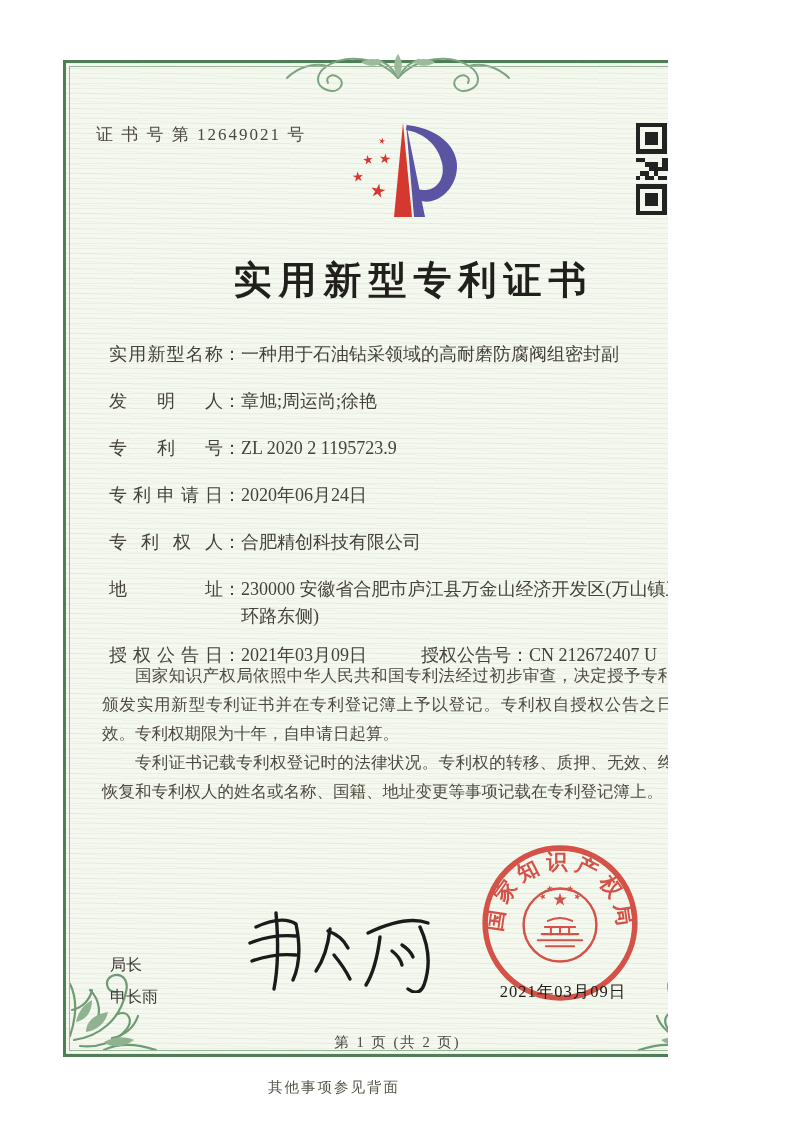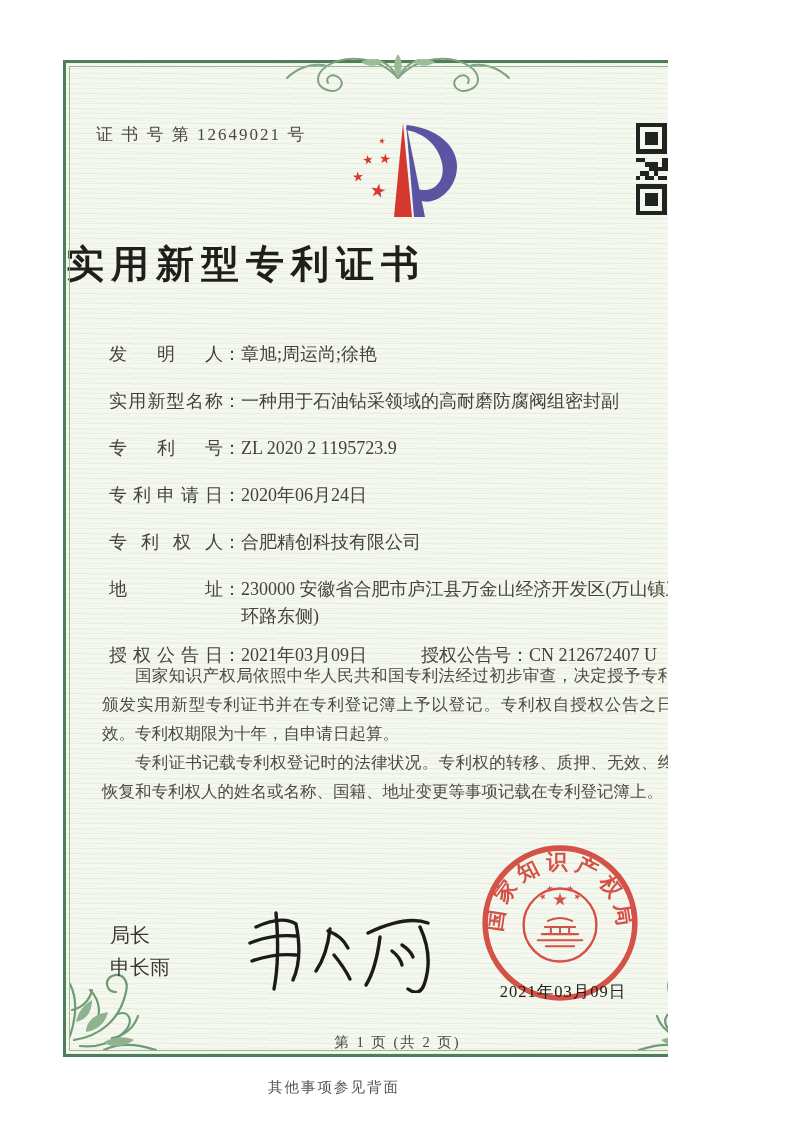--- a/index.html
+++ b/index.html
@@ -16,34 +16,34 @@
   }
   .cert::after{
     content:"";position:absolute;left:3px;top:3px;right:3px;bottom:3px;
     border:1px solid #96b497;pointer-events:none;
   }
   .certno{position:absolute;left:30px;top:60px;font-size:17px;letter-spacing:2px;color:#4a483f;}
   .logo{position:absolute;left:280px;top:56px;width:122px;height:104px;}
   .qr{position:absolute;left:570px;top:60px;width:92px;height:92px;}
   .qr svg{width:100%;height:100%;}
   .title{
-    position:absolute;left:0;top:176px;width:100%;margin:0;
+    position:absolute;left:0;top:176px;width:100%;margin:16px;text-align:center;
     font-size:38px;font-weight:bold;letter-spacing:7px;color:#201f1b;
   }
   .fields{position:absolute;left:43px;top:278px;width:600px;font-size:18px;color:#44423a;}
   .row{position:relative;margin-bottom:20px;line-height:27px;}
   .row .lbl{display:inline-block;width:114px;text-align:justify;text-align-last:justify;vertical-align:top;}
   .row .colon{display:inline-block;vertical-align:top;}
   .row .val{display:inline-block;vertical-align:top;max-width:450px;}
   .row.addr{margin-bottom:12px;}
   .grant2{position:absolute;left:312px;top:0;white-space:nowrap;}
   .grant2 .lbl{width:auto;text-align:left;text-align-last:auto;}
   .paras{position:absolute;left:36px;top:598px;width:606px;font-size:16.5px;line-height:29px;color:#4e4b41;text-align:justify;}
   .paras p{margin:0;text-indent:2em;}
-  .officer{position:absolute;left:44px;top:856px;font-size:20px;color:#3a3831;line-height:32px;}
+  .officer{position:absolute;left:44px;top:886px;font-size:16px;color:#3a3831;line-height:32px;}
   .signature{position:absolute;left:168px;top:840px;width:200px;height:90px;}
   .seal{position:absolute;left:408px;top:775px;width:172px;height:172px;opacity:0.92;}
   .sealdate{position:absolute;left:422px;top:918px;width:150px;text-align:center;font-size:16.5px;letter-spacing:1px;color:#1d1c1a;}
   .pagefoot{position:absolute;left:0;top:970px;width:100%;text-align:center;font-size:14.5px;letter-spacing:2px;color:#494740;}
   .backnote{position:absolute;left:0;top:1078px;width:100%;text-align:center;font-size:14.5px;letter-spacing:2px;color:#57544a;font-family:Liberation Serif, serif;}
   .orn-top{position:absolute;left:50%;top:-15px;transform:translateX(-50%);width:250px;height:52px;}
   .orn-bl{position:absolute;left:-2px;bottom:-2px;width:112px;height:112px;}
   .orn-br{position:absolute;right:-2px;bottom:-2px;width:112px;height:112px;transform:scaleX(-1);}
 </style>
 </head>
@@ -248,24 +248,24 @@
           <rect x="0" y="56" width="28" height="28" fill="#20231f"></rect>
           <rect x="4" y="60" width="20" height="20" fill="#f5f8ee"></rect>
           <rect x="8" y="64" width="12" height="12" fill="#20231f"></rect>
         </svg>
     </div>
 
     <h1 class="title">实用新型专利证书</h1>
 
     <div class="fields">
       <div class="row">
+        <span class="lbl">实用新型名称</span><span class="colon">：</span><span class="val">一种用于石油钻采领域的高耐磨防腐阀组密封副</span>
+      </div>
+      <div class="row">
         <span class="lbl">发明人</span><span class="colon">：</span><span class="val">章旭;周运尚;徐艳</span>
-      </div>
-      <div class="row">
-        <span class="lbl">实用新型名称</span><span class="colon">：</span><span class="val">一种用于石油钻采领域的高耐磨防腐阀组密封副</span>
       </div>
       <div class="row">
         <span class="lbl">专利号</span><span class="colon">：</span><span class="val">ZL 2020 2 1195723.9</span>
       </div>
       <div class="row">
         <span class="lbl">专利申请日</span><span class="colon">：</span><span class="val">2020年06月24日</span>
       </div>
       <div class="row">
         <span class="lbl">专利权人</span><span class="colon">：</span><span class="val">合肥精创科技有限公司</span>
       </div>

